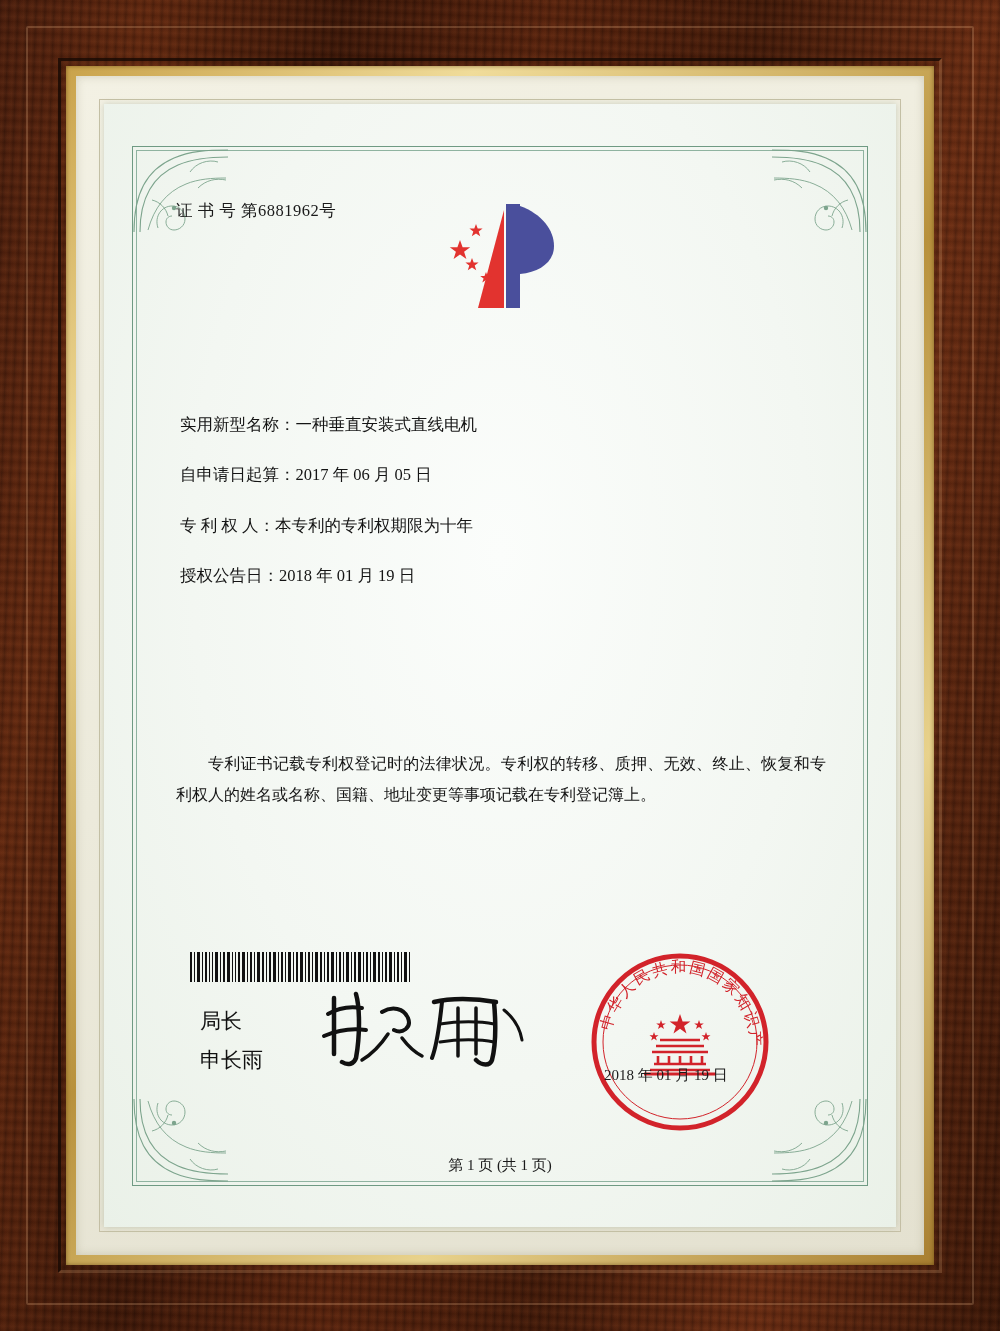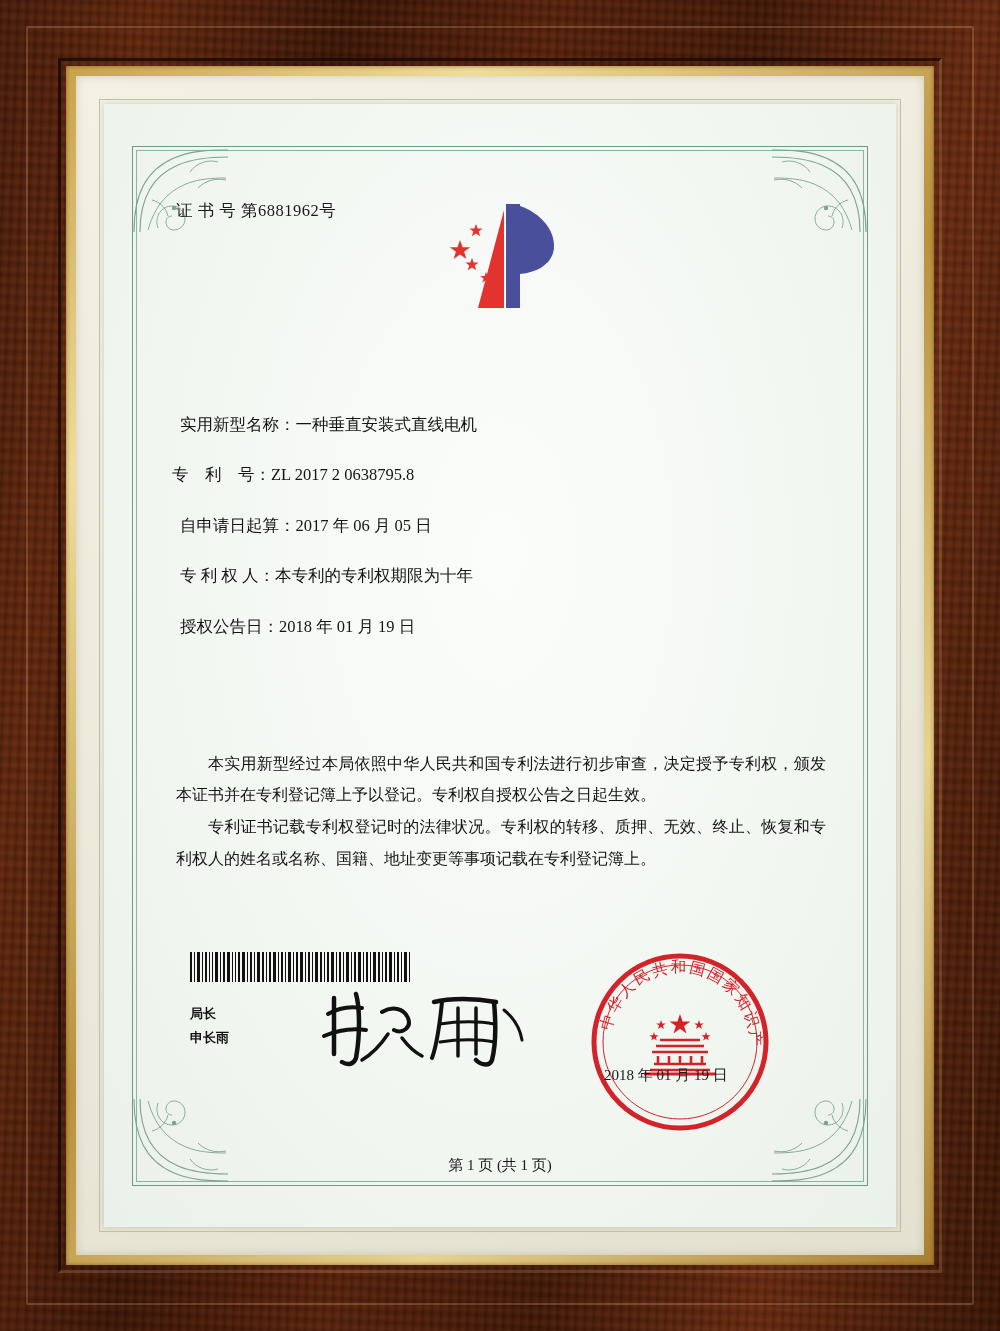--- a/index.html
+++ b/index.html
@@ -164,25 +164,24 @@
 
   .barcode {
     position: absolute;
     left: 86px; top: 848px;
     width: 220px; height: 30px;
   }
   .barcode svg { display: block; }
 
   .director {
     position: absolute;
-    left: 86px; top: 898px;
-    font-size: 13px;
+    left: 96px; top: 898px;
+    font-size: 21px;
     color: #111;
     line-height: 1.85;
-    font-weight: bold;
   }
   .signature {
     position: absolute;
     left: 212px; top: 880px;
     width: 220px; height: 86px;
     color: #111;
   }
 
   .seal-big {
     position: absolute;
@@ -295,36 +294,32 @@
         </g>
       </svg>
     </div>
 
 
 
     <div class="fields">
       <div class="field indent">
         <span class="lbl">实用新型名称：</span><span class="val">一种垂直安装式直线电机</span>
       </div>
-      <div class="field">
-        <span class="lbl">专　利　号：</span><span class="val">ZL 2017 2 0638795.8</span>
-      </div>
       <div class="field indent">
         <span class="lbl">自申请日起算：</span><span class="val">2017 年 06 月 05 日</span>
       </div>
       <div class="field indent">
         <span class="lbl">专 利 权 人：</span><span class="val">本专利的专利权期限为十年</span>
       </div>
       <div class="field indent">
         <span class="lbl">授权公告日：</span><span class="val">2018 年 01 月 19 日</span>
       </div>
     </div>
 
     <div class="body-text">
-      <p>本实用新型经过本局依照中华人民共和国专利法进行初步审查，决定授予专利权，颁发本证书并在专利登记簿上予以登记。专利权自授权公告之日起生效。</p>
       <p>专利证书记载专利权登记时的法律状况。专利权的转移、质押、无效、终止、恢复和专利权人的姓名或名称、国籍、地址变更等事项记载在专利登记簿上。</p>
     </div>
 
     <div class="barcode">
       <svg viewBox="0 0 220 30" width="220" height="30">
         <g fill="#111">
           <rect x="0" y="0" width="2" height="30"></rect>
             <rect x="4" y="0" width="1" height="30"></rect>
           <rect x="7" y="0" width="3" height="30"></rect>
             <rect x="12" y="0" width="1" height="30"></rect>

